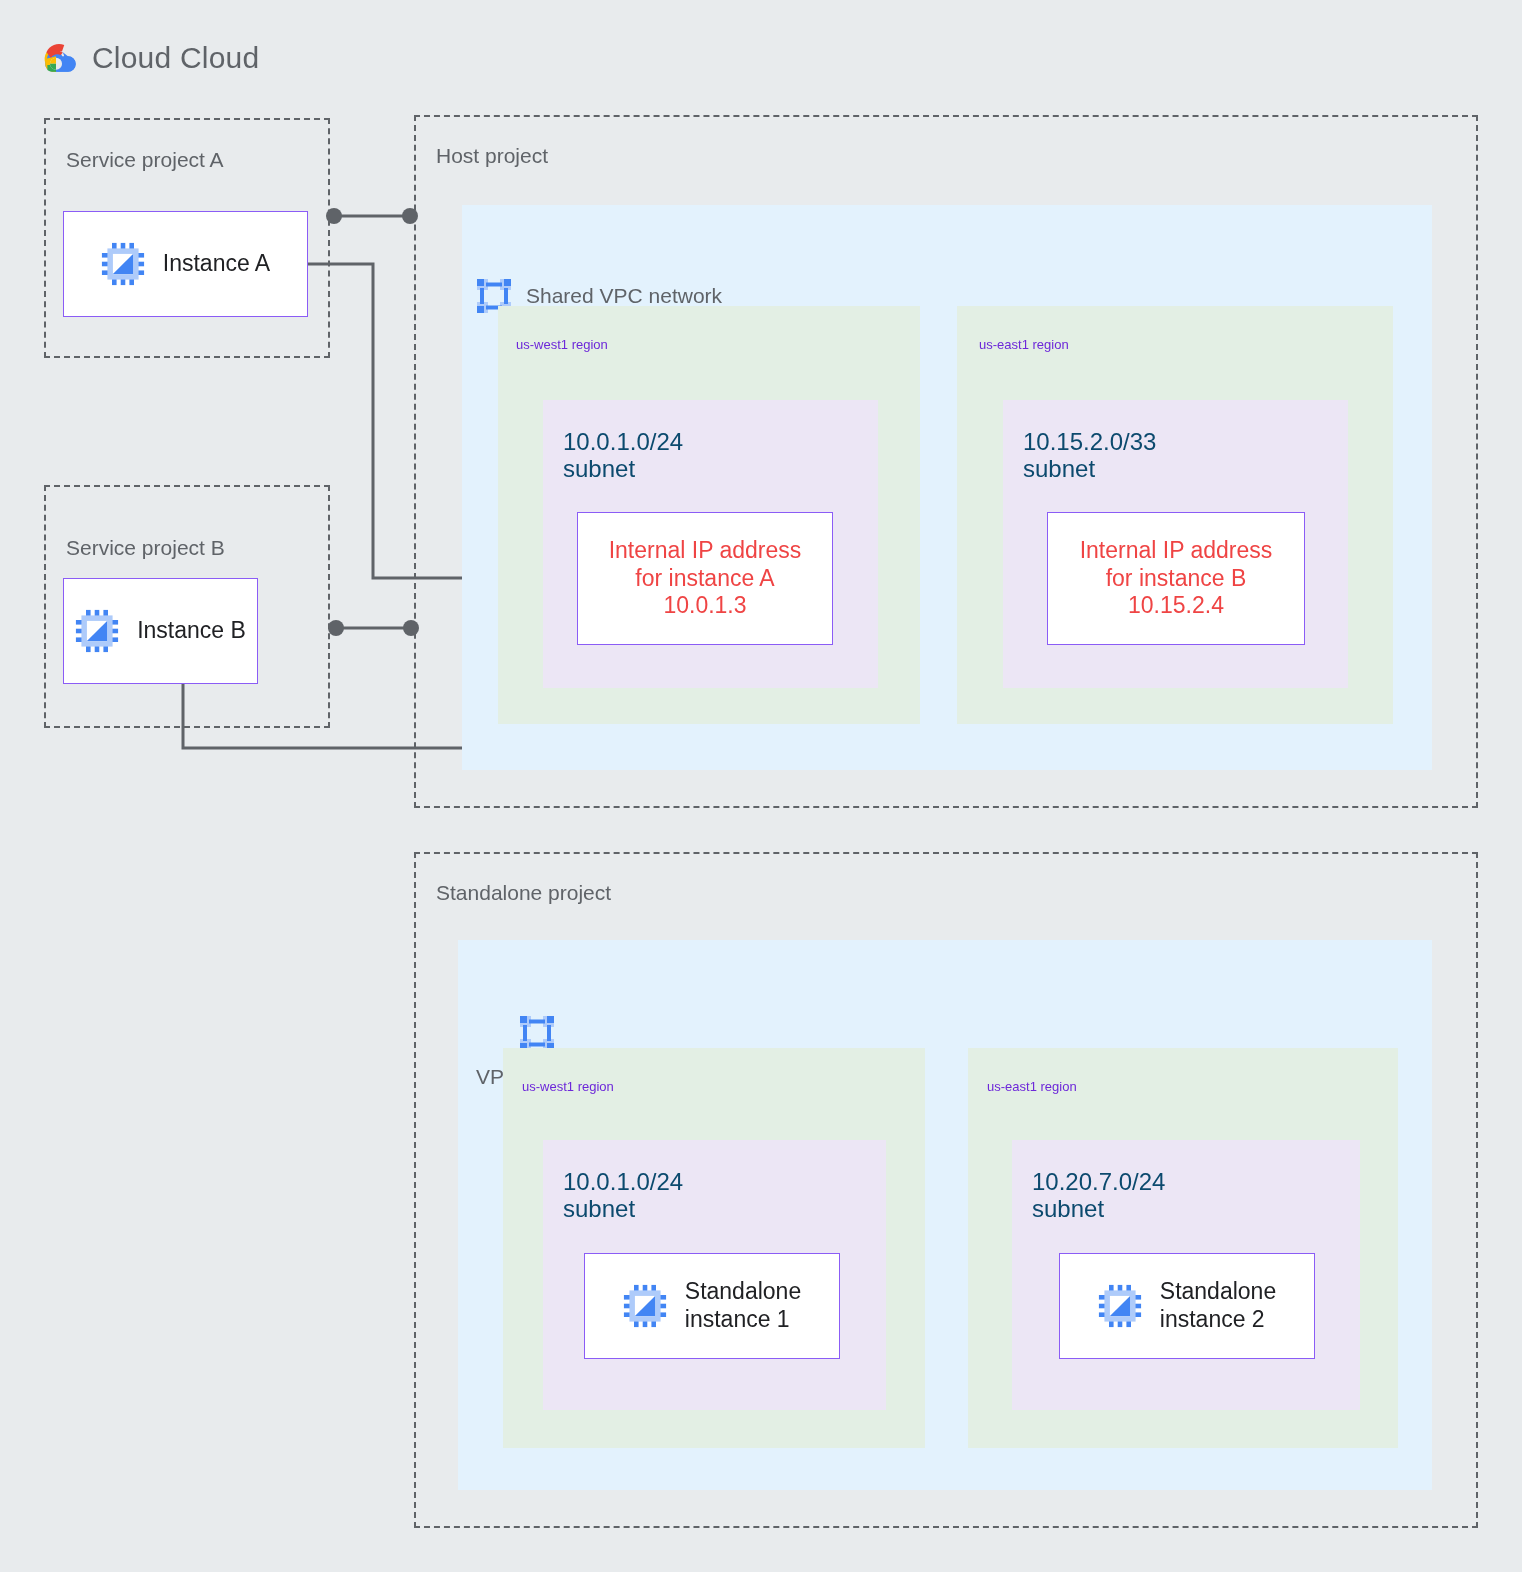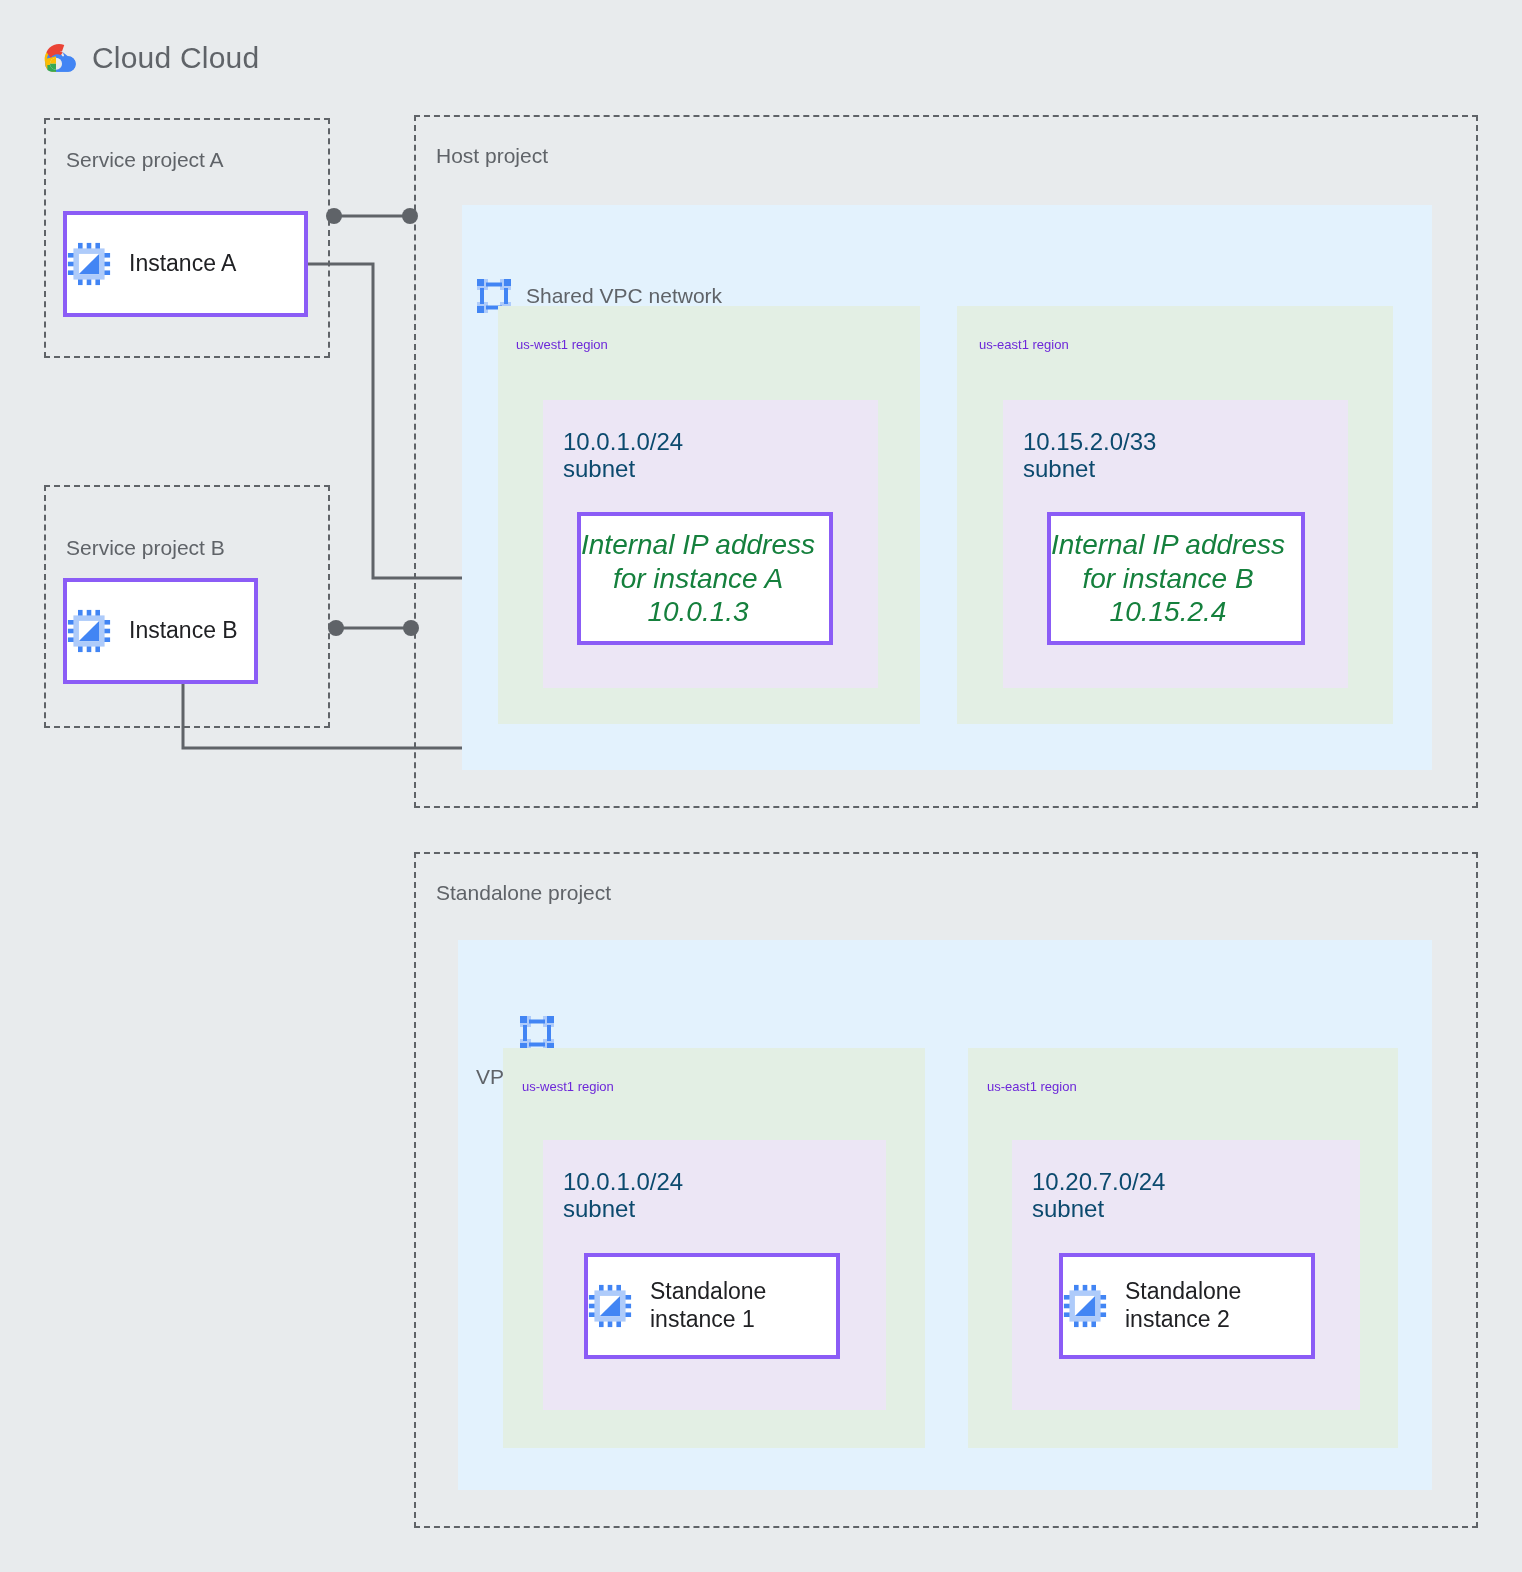--- a/index.html
+++ b/index.html
@@ -39,27 +39,26 @@
   .subnet { position: absolute; background: #ece6f5; }
   .subnet-label {
     position: absolute; font-size: 24px; color: #0c4a6e;
     line-height: 1.12; white-space: pre-line;
   }
 
   
   .card {
     position: absolute;
     background: #ffffff;
-    border: 4px solid #8b5cf6;
-    display: flex; align-items: center; 
+    border: 1px solid #8b5cf6;
+    display: flex; align-items: center; justify-content: center;
   }
   .card-ip {
-    font-size: 28px; color: #15803d; text-align: center; line-height: 1.2;
+    font-size: 23px; color: #ef4444; text-align: center; line-height: 1.2;
     white-space: pre-line;
-    font-style: italic;
   }
   .card-vm { gap: 18px; }
   .card-vm .vm-label { font-size: 23px; color: #202124; line-height: 1.2; white-space: pre-line; }
 
   
   .icon-chip { width: 44px; height: 44px; flex: 0 0 44px; display: block; }
   .icon-vpc  { width: 36px; height: 36px; flex: 0 0 36px; display: block; }
 
   
   .wires { position: absolute; left: 0; top: 0; width: 1522px; height: 1572px; pointer-events: none; }

